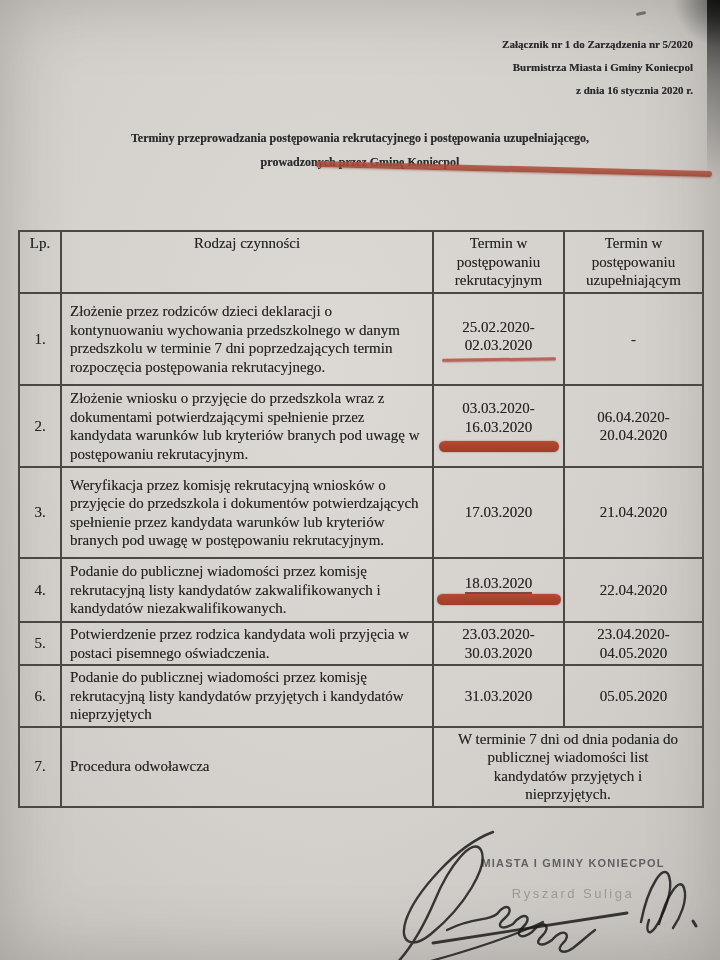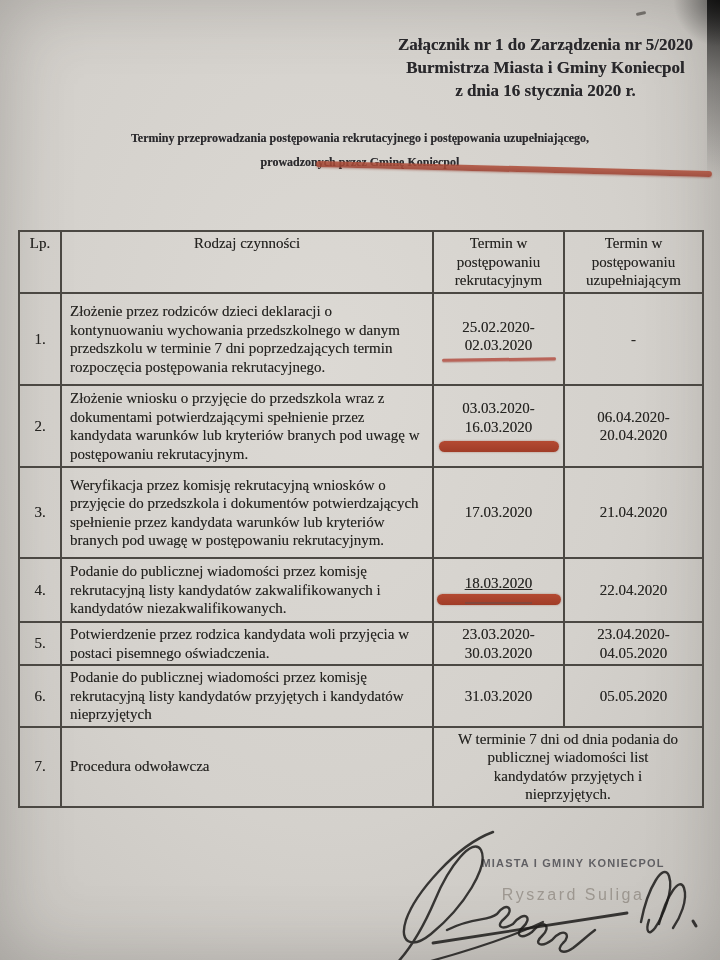--- a/index.html
+++ b/index.html
@@ -21,22 +21,22 @@
     position:absolute; top:0; right:0; width:46px; height:46px;
     background:radial-gradient(circle at 100% 0%, rgba(0,0,0,0.5), transparent 72%);
   }
   .smudge-dash {
     position:absolute; left:636px; top:12px; width:10px; height:3px;
     background:#55524e; border-radius:2px; transform:rotate(-12deg); opacity:.75;
   }
 
   
   .annotation {
-    position:absolute; top:33px; right:27px; text-align:center;
-    font-weight:bold; font-size:17px; line-height:23px; color:#29282b;
+    position:absolute; top:33px; right:27px; text-align:right;
+    font-weight:bold; font-size:11px; line-height:23px; color:#29282b;
     text-shadow:0 0 0.6px rgba(40,40,45,0.55);
   }
 
   
   .doc-title {
     position:absolute; top:126px; left:20px; width:680px; text-align:center;
     font-weight:bold; font-size:12px; line-height:24px; color:#2b2a2d;
     text-shadow:0 0 0.6px rgba(40,40,45,0.5);
   }
   .title-underline {
@@ -70,30 +70,30 @@
   .mark-thin {
     height:3px; width:114px; margin:3px auto 0;
     background:#b96459; border-radius:2px; transform:rotate(-0.7deg);
     box-shadow:0 1px 1px rgba(150,70,60,0.4);
   }
   .mark-thick {
     height:11px; width:120px; margin:5px auto 1px;
     background:linear-gradient(to bottom, #b44a32, #a03c27);
     border-radius:6px; box-shadow:0 0 2px rgba(130,45,25,0.5);
   }
-  .red-underlined { border-bottom:2.5px solid #84463a; padding-bottom:11px;text-decoration:underline; }
+  .red-underlined { border-bottom:2.5px solid #84463a; padding-bottom:1px; }
 
   
   .stamp {
     position:absolute; left:448px; top:848px; width:250px; text-align:center;
     font-family:"Liberation Sans", sans-serif; color:#46464c;
   }
   .stamp-l1 { font-size:14px; font-weight:bold; letter-spacing:6px; opacity:.85; }
   .stamp-l2 { font-size:11px; font-weight:bold; letter-spacing:1.2px; margin-top:9px; opacity:.8; }
-  .stamp-l3 { font-size:16px; letter-spacing:2.5px; margin-top:17px; color:#776f66; opacity:.55; }
+  .stamp-l3 { font-size:13px; letter-spacing:2.5px; margin-top:17px; color:#776f66; opacity:.55; }
   .signature-svg { position:absolute; left:393px; top:818px; }
 </style>
 </head>
 <body>
 
 <div class="paper">
 
   <div class="edge-top-right"></div>
   <div class="corner-tr-shadow"></div>
   <div class="smudge-dash"></div>

